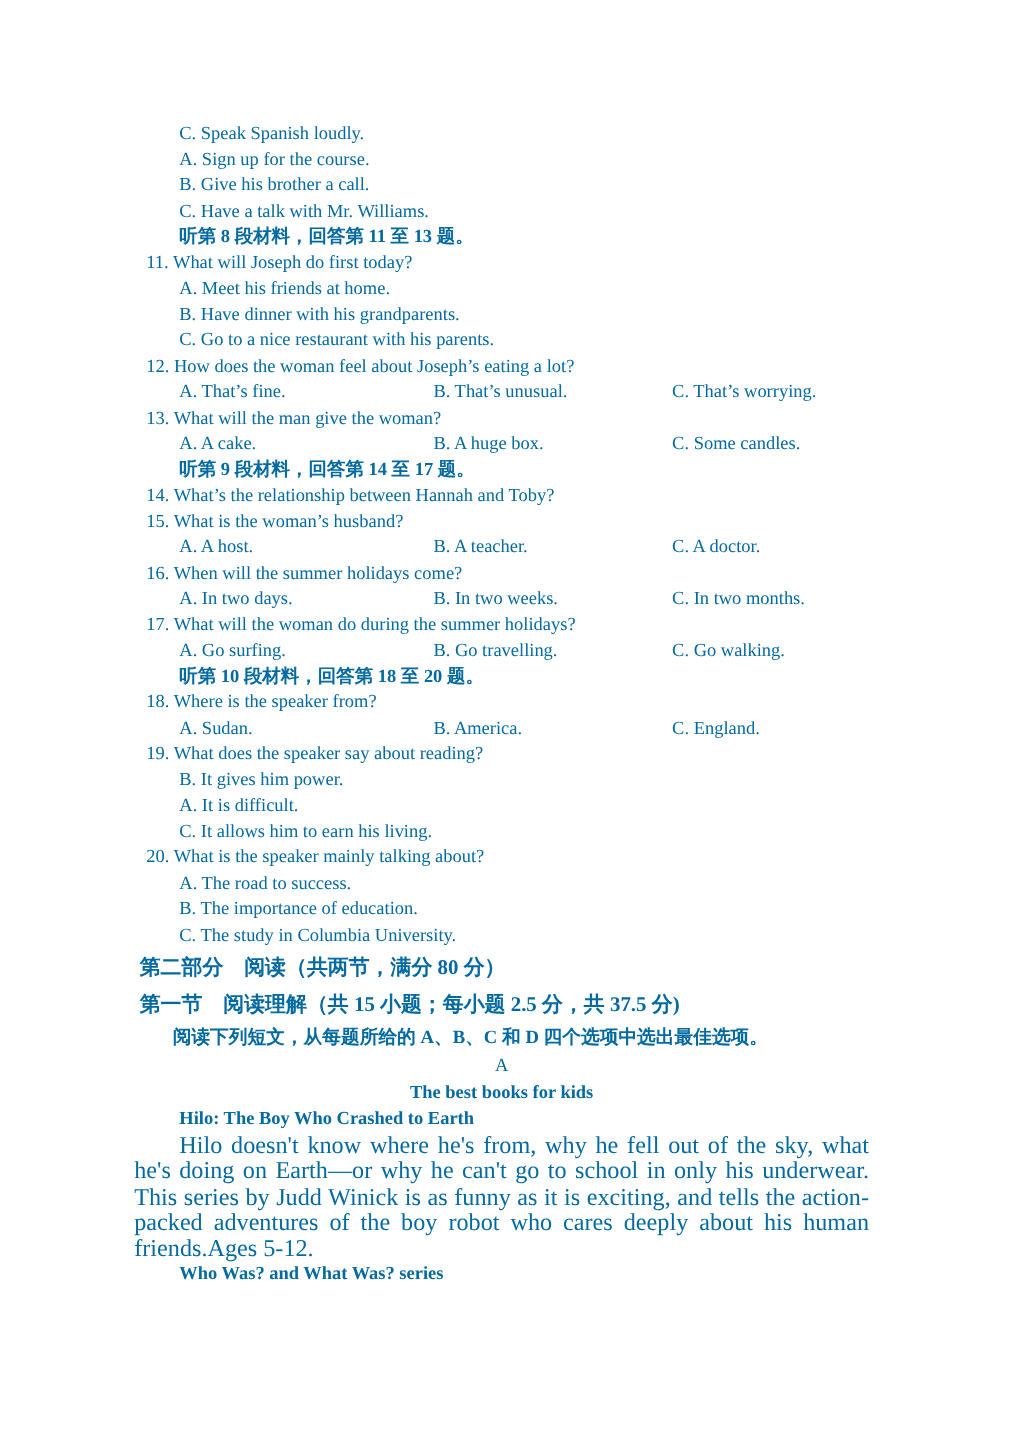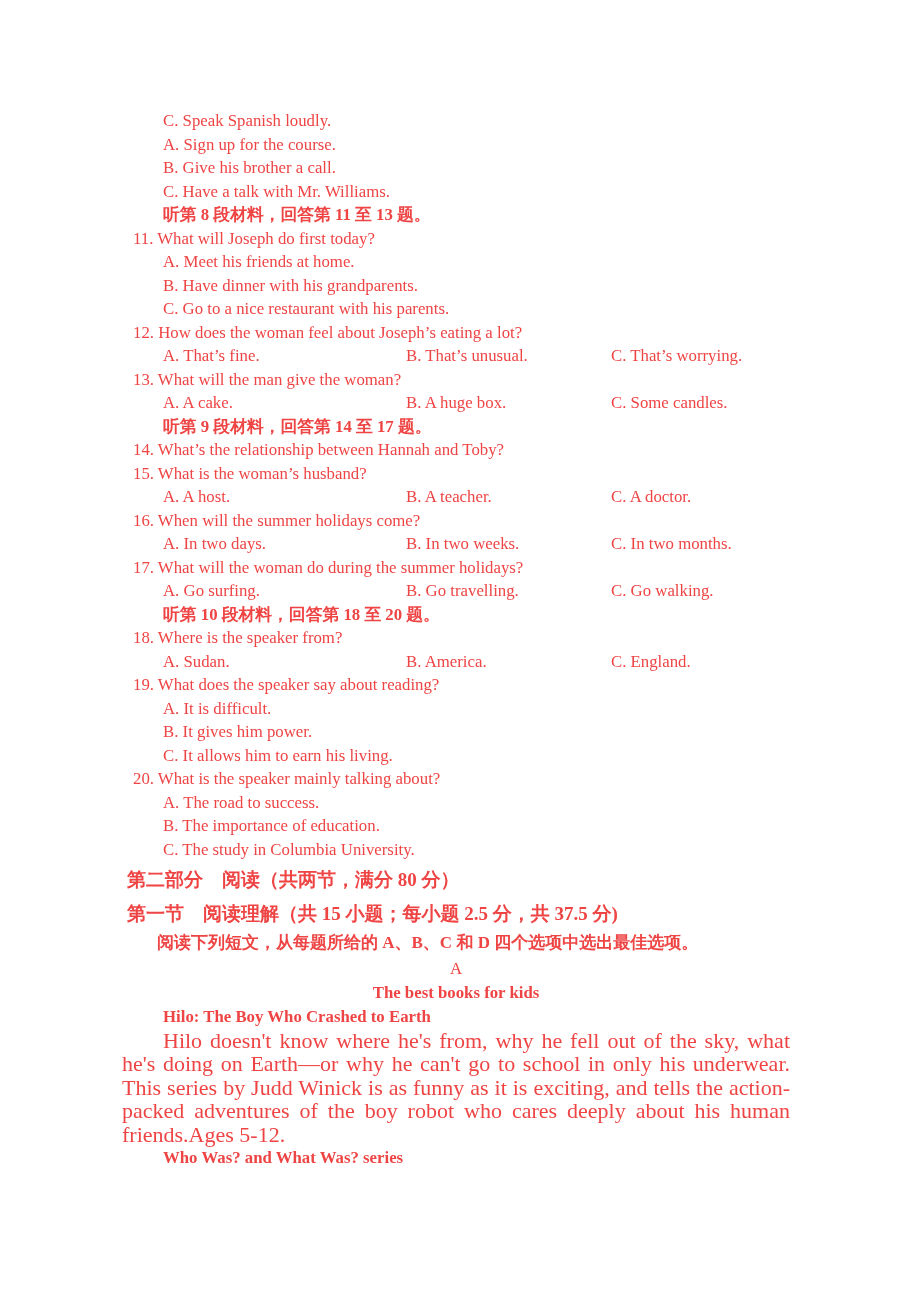--- a/index.html
+++ b/index.html
@@ -5,42 +5,42 @@
   html, body {
     margin: 0;
     padding: 0;
     background: #ffffff;
   }
   .page {
     position: relative;
     width: 920px;
     height: 1302px;
     background: #ffffff;
-    color: #ef4444;
+    color: #0369a1;
     font-family: "Liberation Serif", "DejaVu Serif", serif;
     overflow: hidden;
   }
   .content {
     position: absolute;
     left: 122px;
     top: 109px;
     width: 668px;
   }
   .line {
     font-size: 16.8px;
     line-height: 23.5px;
     white-space: pre-wrap;
   }
   .q   { padding-left: 11px; }
   .opt { padding-left: 41px; }
   .cn  { padding-left: 41px; font-weight: bold; }
   .row3 { position: relative; height: 23.5px; }
   .row3 .col { position: absolute; top: 0; white-space: pre; }
   .row3 .col-a { left: 41px; }
-  .row3 .col-b { left: 284px; }
+  .row3 .col-b { left: 272px; }
   .row3 .col-c { left: 489px; }
   .section {
     font-weight: bold;
     font-size: 19px;
     line-height: 30px;
     margin-top: 4px;
     padding-left: 5px;
   }
   .cninstr {
     font-weight: bold;
@@ -81,22 +81,22 @@
       <div class="line q">15. What is the woman’s husband?</div>
       <div class="line row3"><span class="col col-a">A. A host.</span><span class="col col-b">B. A teacher.</span><span class="col col-c">C. A doctor.</span></div>
       <div class="line q">16. When will the summer holidays come?</div>
       <div class="line row3"><span class="col col-a">A. In two days.</span><span class="col col-b">B. In two weeks.</span><span class="col col-c">C. In two months.</span></div>
       <div class="line q">17. What will the woman do during the summer holidays?</div>
       <div class="line row3"><span class="col col-a">A. Go surfing.</span><span class="col col-b">B. Go travelling.</span><span class="col col-c">C. Go walking.</span></div>
       <div class="line cn">听第 10 段材料，回答第 18 至 20 题。</div>
       <div class="line q">18. Where is the speaker from?</div>
       <div class="line row3"><span class="col col-a">A. Sudan.</span><span class="col col-b">B. America.</span><span class="col col-c">C. England.</span></div>
       <div class="line q">19. What does the speaker say about reading?</div>
+      <div class="line opt">B. It gives him power.</div>
       <div class="line opt">A. It is difficult.</div>
-      <div class="line opt">B. It gives him power.</div>
       <div class="line opt">C. It allows him to earn his living.</div>
       <div class="line q">20. What is the speaker mainly talking about?</div>
       <div class="line opt">A. The road to success.</div>
       <div class="line opt">B. The importance of education.</div>
       <div class="line opt">C. The study in Columbia University.</div>
       <div class="section">第二部分　阅读（共两节，满分 80 分）</div>
       <div class="section">第一节　阅读理解（共 15 小题；每小题 2.5 分，共 37.5 分)</div>
       <div class="cninstr">阅读下列短文，从每题所给的 A、B、C 和 D 四个选项中选出最佳选项。</div>
       <div class="line center">A</div>
       <div class="line centerbold">The best books for kids</div>

